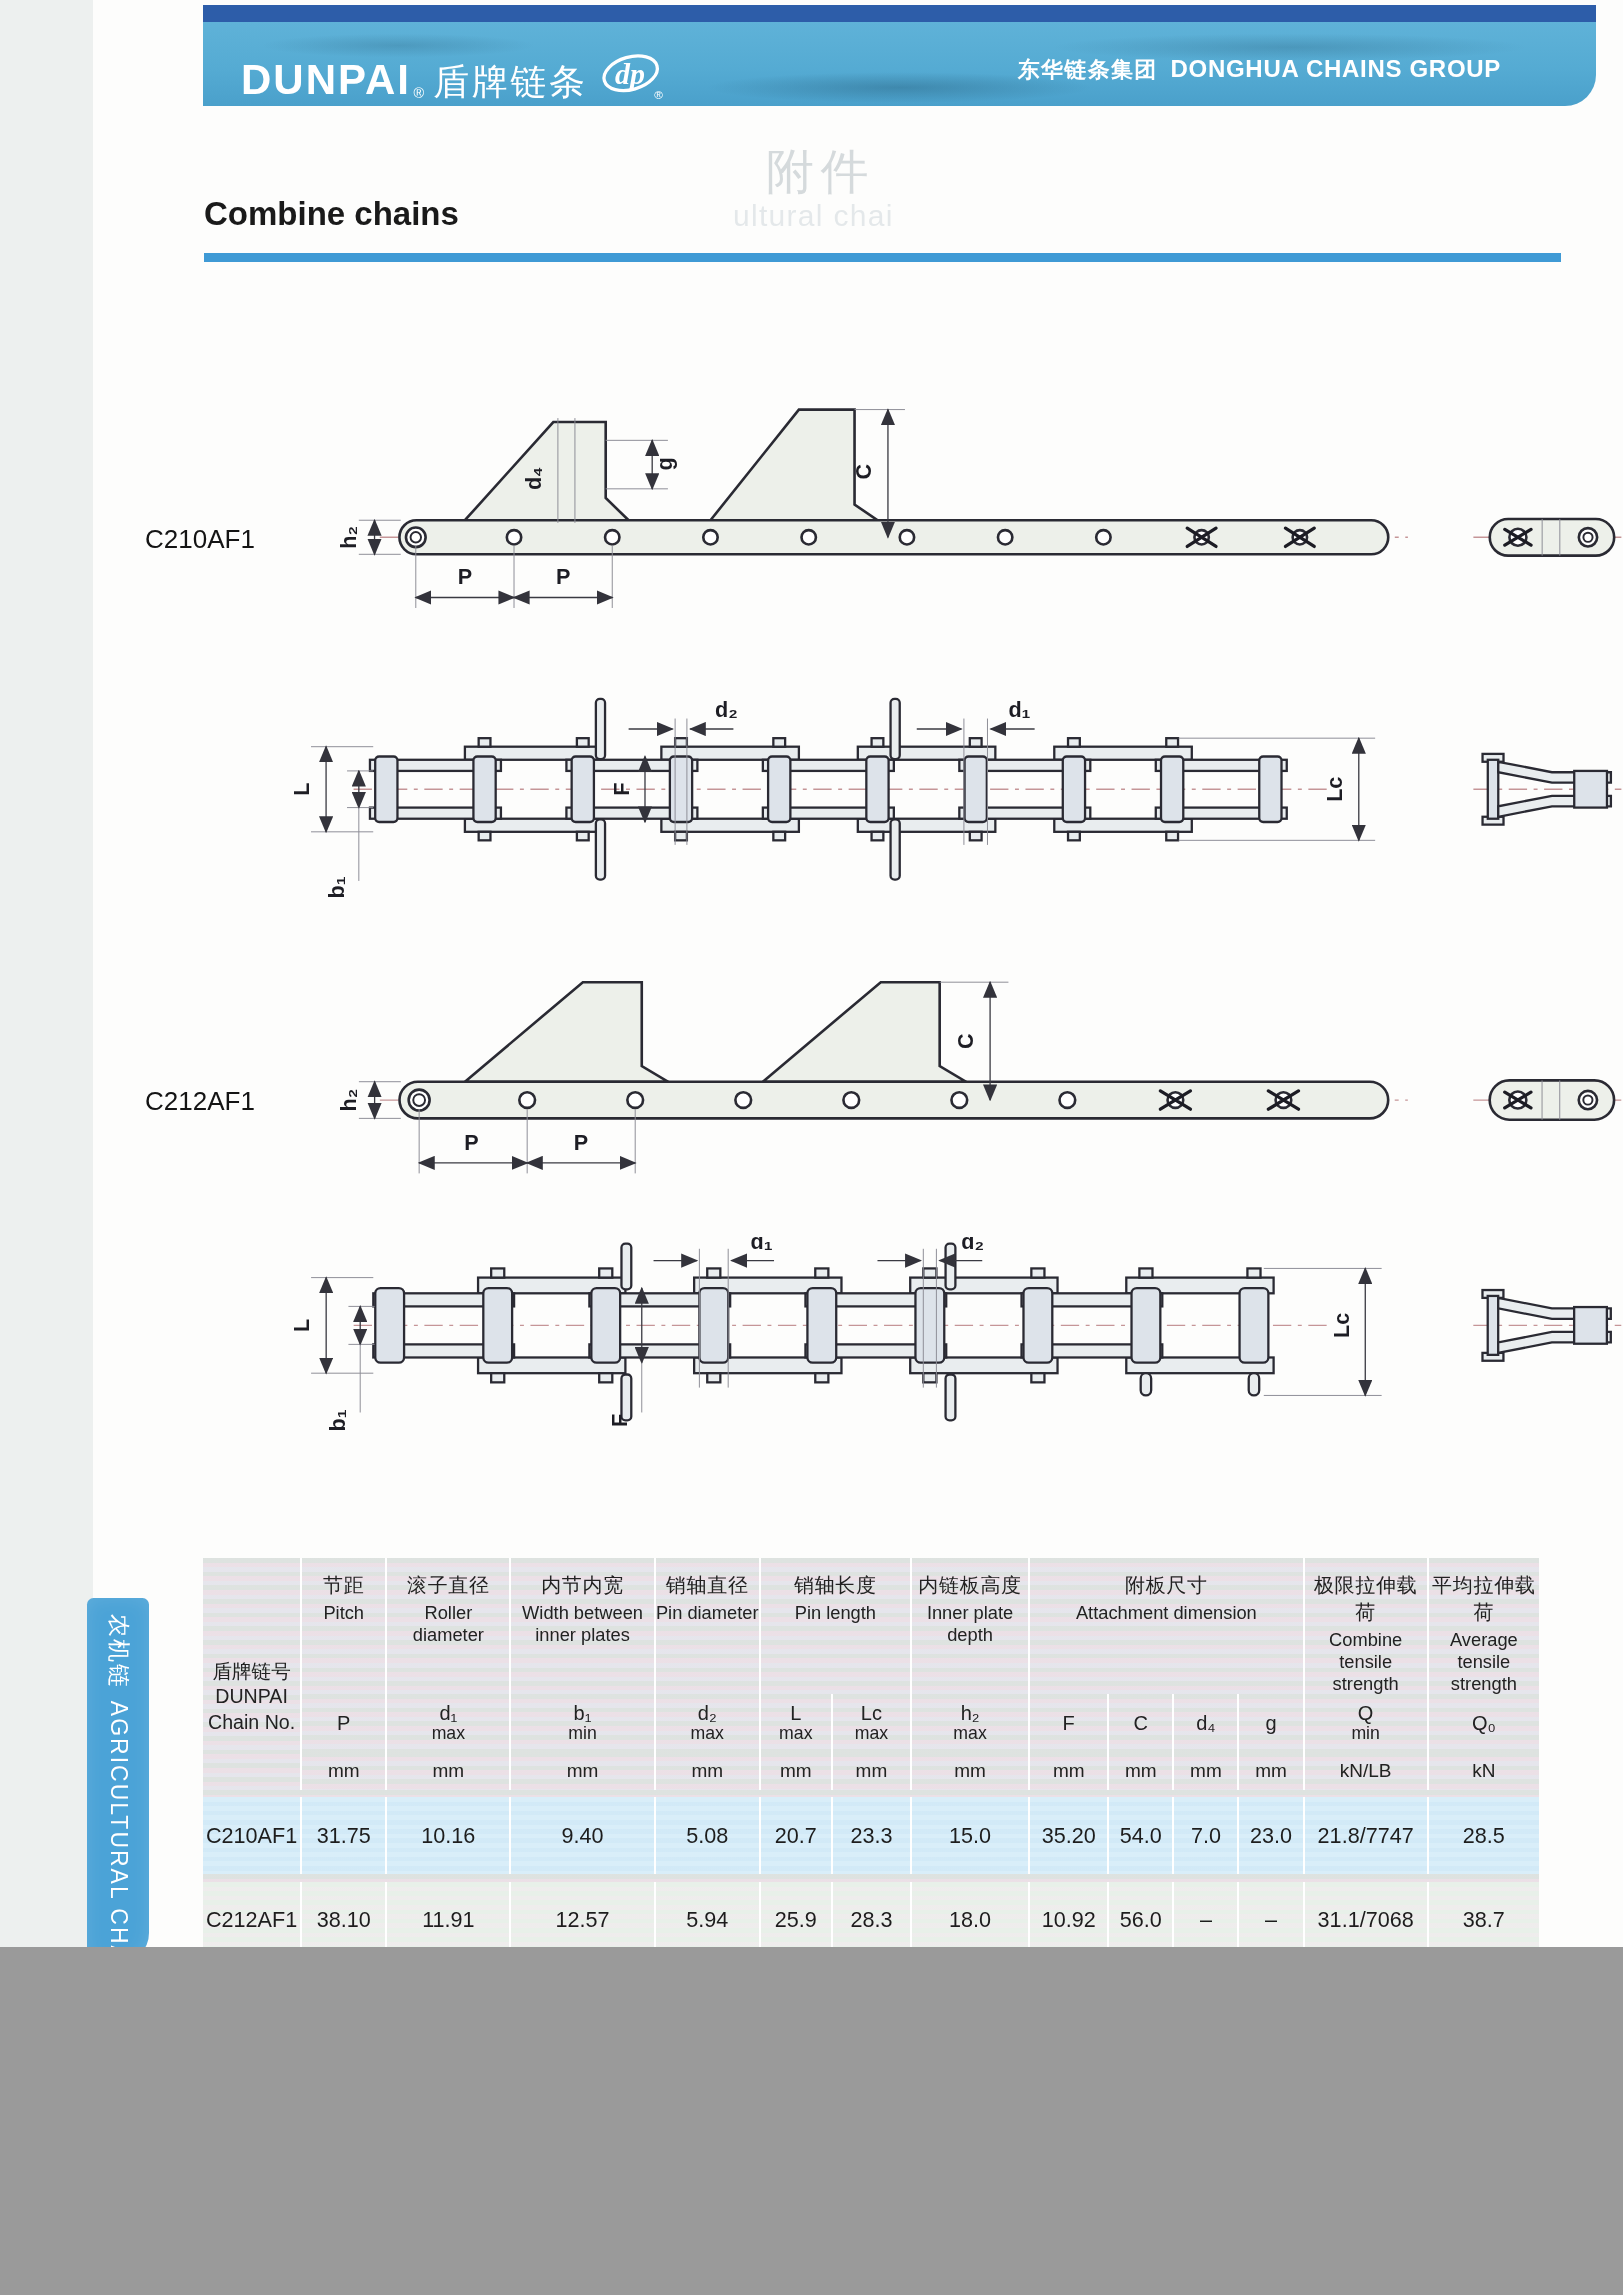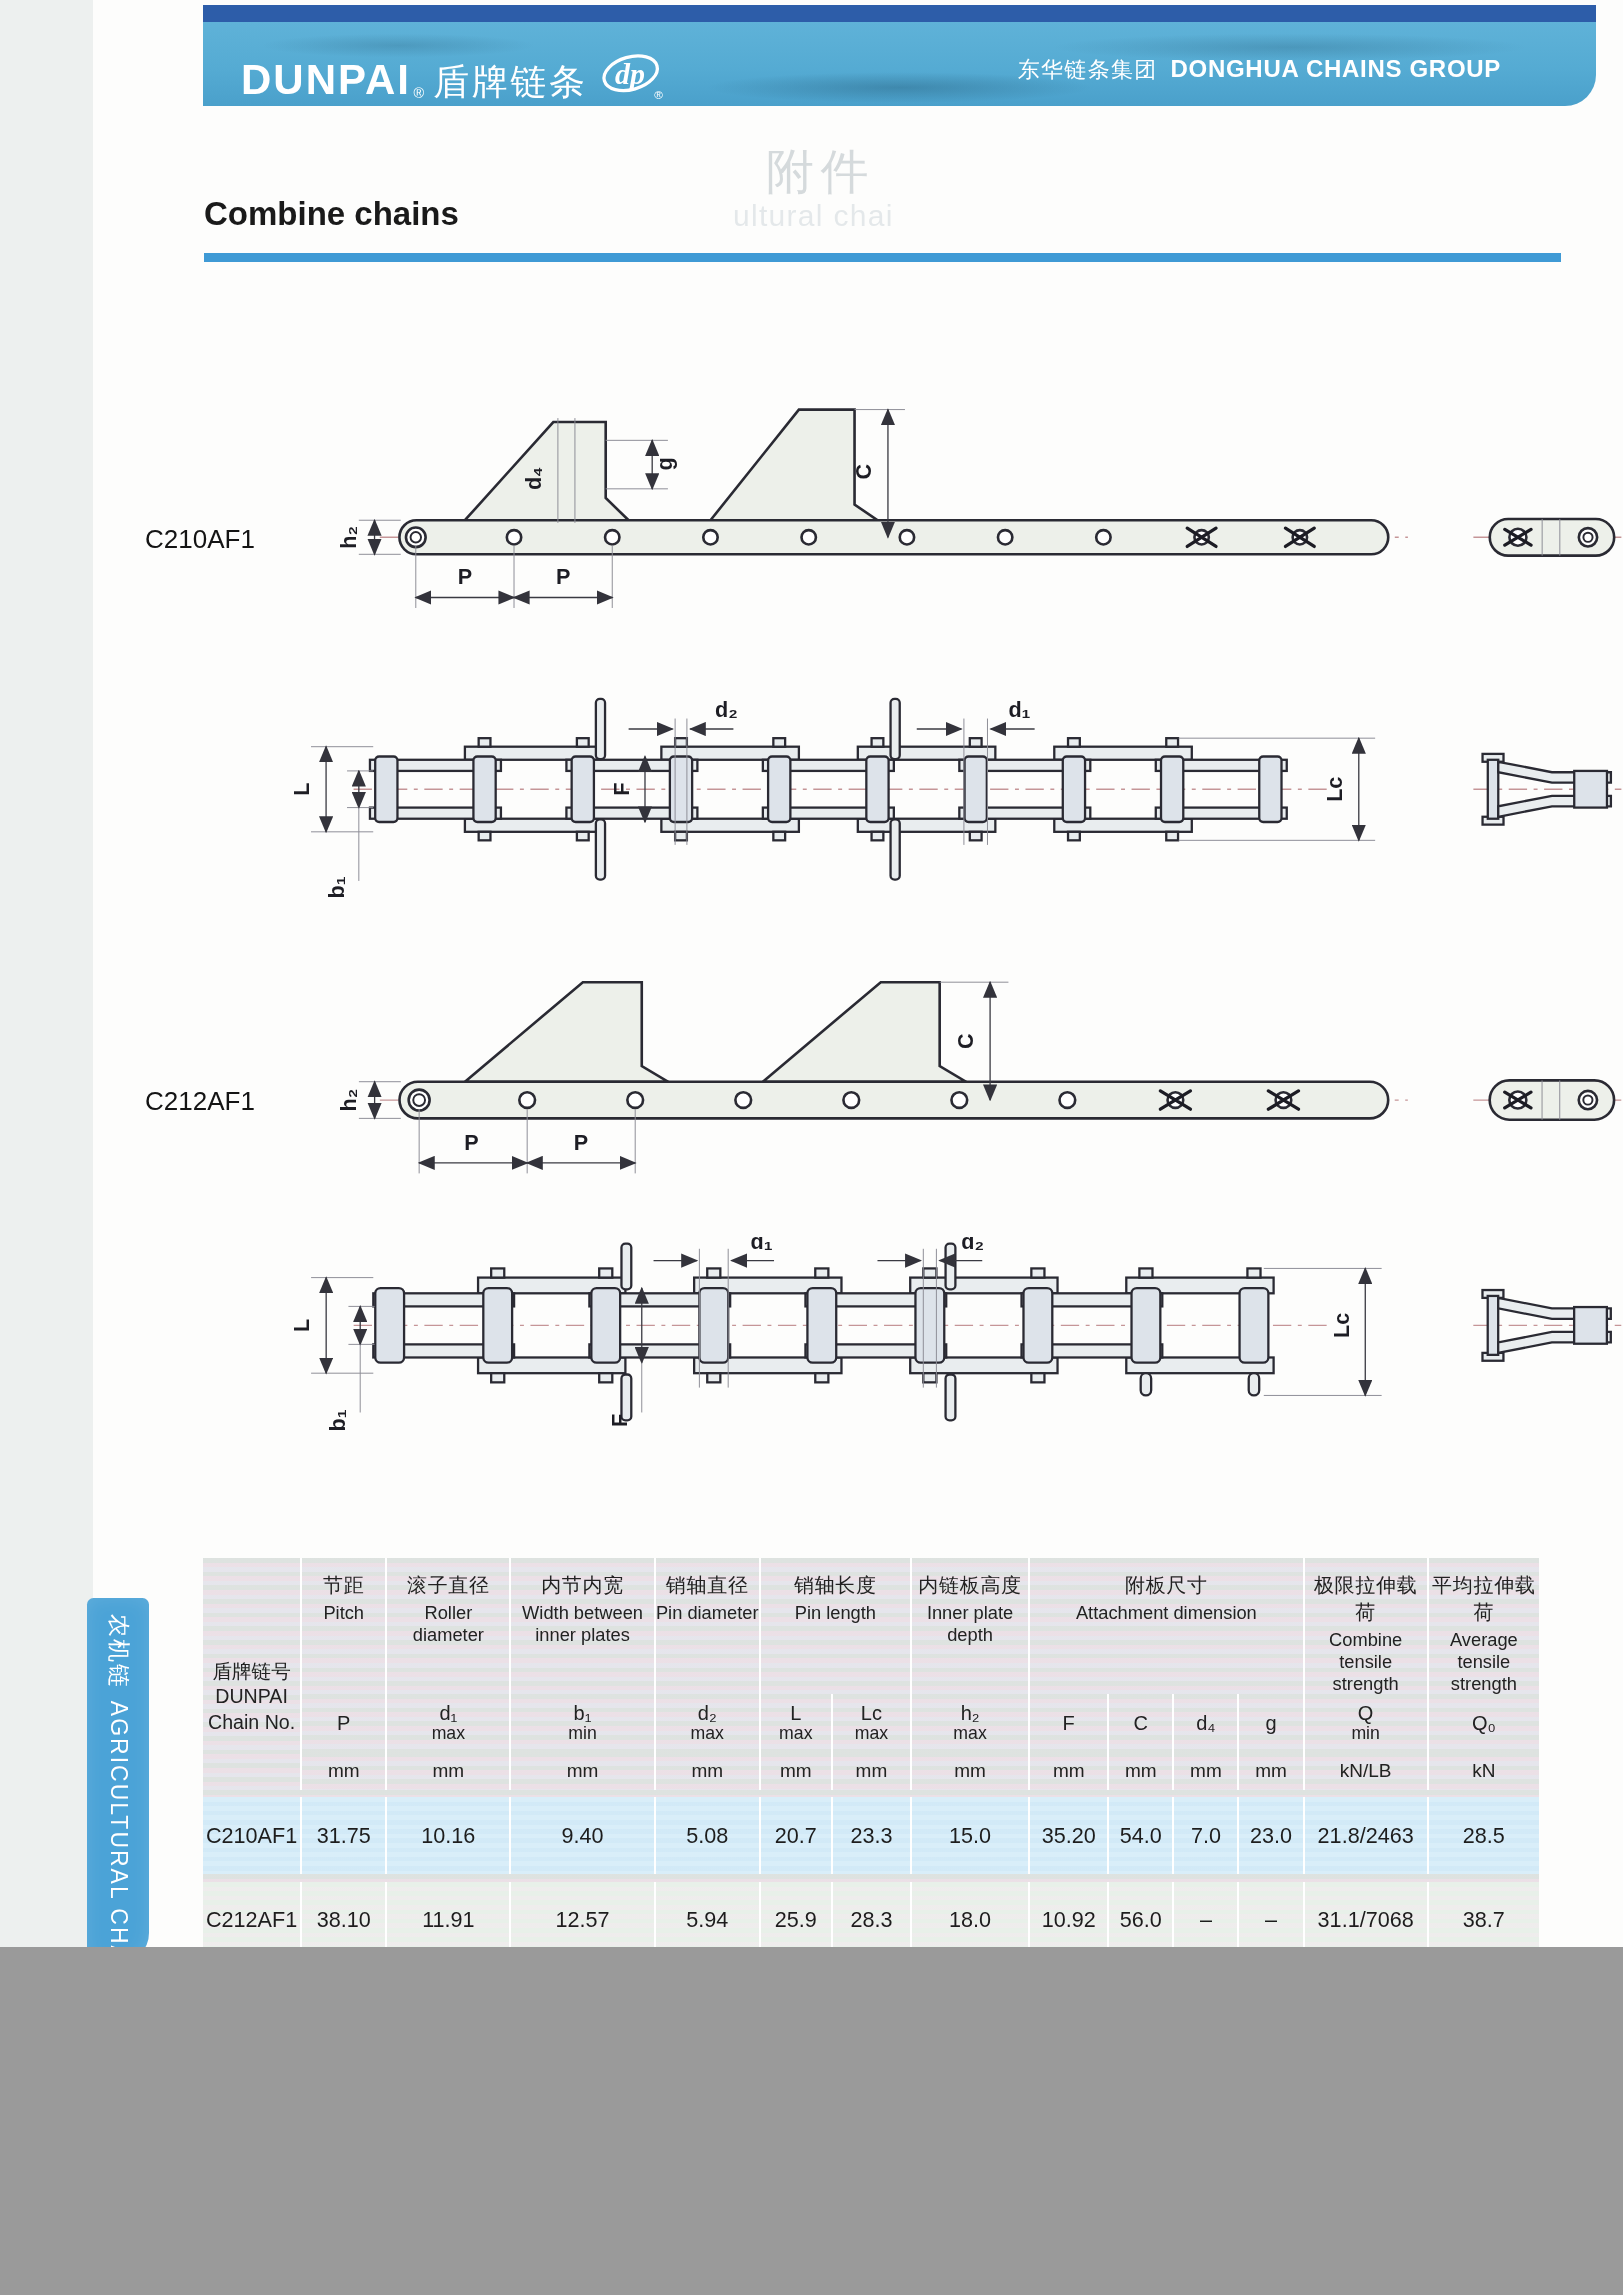--- a/index.html
+++ b/index.html
@@ -18,21 +18,21 @@
           radial-gradient(ellipse 275px 22px at 50% 78%, rgba(25,70,95,.30), transparent 70%),
           radial-gradient(ellipse 340px 19.6px at 78% 30%, rgba(25,70,95,.22), transparent 70%),
           radial-gradient(ellipse 196px 17px at 14% 28%, rgba(25,70,95,.20), transparent 70%),
           linear-gradient(180deg,#5fb2d8 0%,#55abd3 55%,#4aa0cb 100%)}
   .brand{position:absolute;left:38px;top:15.7px;display:flex;align-items:baseline;color:#fff;white-space:nowrap}
   .brand-en{font-size:42px;font-weight:800;letter-spacing:2px}
   .brand-reg{font-size:14.4px;margin-left:2.6px;transform:translateY(3.9px);display:inline-block}
   .brand-cn{font-size:36px;font-weight:400;margin-left:9.2px;letter-spacing:2.6px}
   .brand-logo{margin-left:10.5px;transform:translateY(9.2px)}
   .group-names{position:absolute;right:95px;top:33px;display:flex;align-items:baseline;color:#fff;white-space:nowrap}
-  .group-cn{font-size:22px;font-weight:400;letter-spacing:1.3px}
+  .group-cn{font-size:22px;font-weight:700;letter-spacing:1.3px}
   .group-en{font-size:24px;font-weight:700;margin-left:13px;letter-spacing:0.7px}
 
   
   .title-cn{position:absolute;left:204px;top:135px;font-size:51px;font-weight:700;letter-spacing:3.9px;color:#161616}
   .title-en{position:absolute;left:204px;top:195px;font-size:33px;font-weight:700;color:#1a1a1a}
   .title-rule{position:absolute;left:204px;top:253px;width:1357px;height:8.5px;background:#3f9ad5}
   .ghost{position:absolute;font-weight:400;pointer-events:none}
   .ghost1{left:766px;top:140px;font-size:48px;color:#97a3ab;opacity:.38;letter-spacing:6.5px}
   .ghost2{left:733px;top:199px;font-size:30px;color:#8da0ac;opacity:.22;letter-spacing:1.3px}
 
@@ -561,21 +561,21 @@
             <td class="cell">10.16</td>
             <td class="cell">9.40</td>
             <td class="cell">5.08</td>
             <td class="cell">20.7</td>
             <td class="cell">23.3</td>
             <td class="cell">15.0</td>
             <td class="cell">35.20</td>
             <td class="cell">54.0</td>
             <td class="cell">7.0</td>
             <td class="cell">23.0</td>
-            <td class="cell">21.8/2463</td>
+            <td class="cell">21.8/7747</td>
             <td class="cell">28.5</td>
           </tr>
           <tr class="spacer">
             <td colspan="14"></td>
           </tr>
           <tr class="data r1">
             <td class="cell chain-cell">C212AF1</td>
             <td class="cell">38.10</td>
             <td class="cell">11.91</td>
             <td class="cell">12.57</td>

